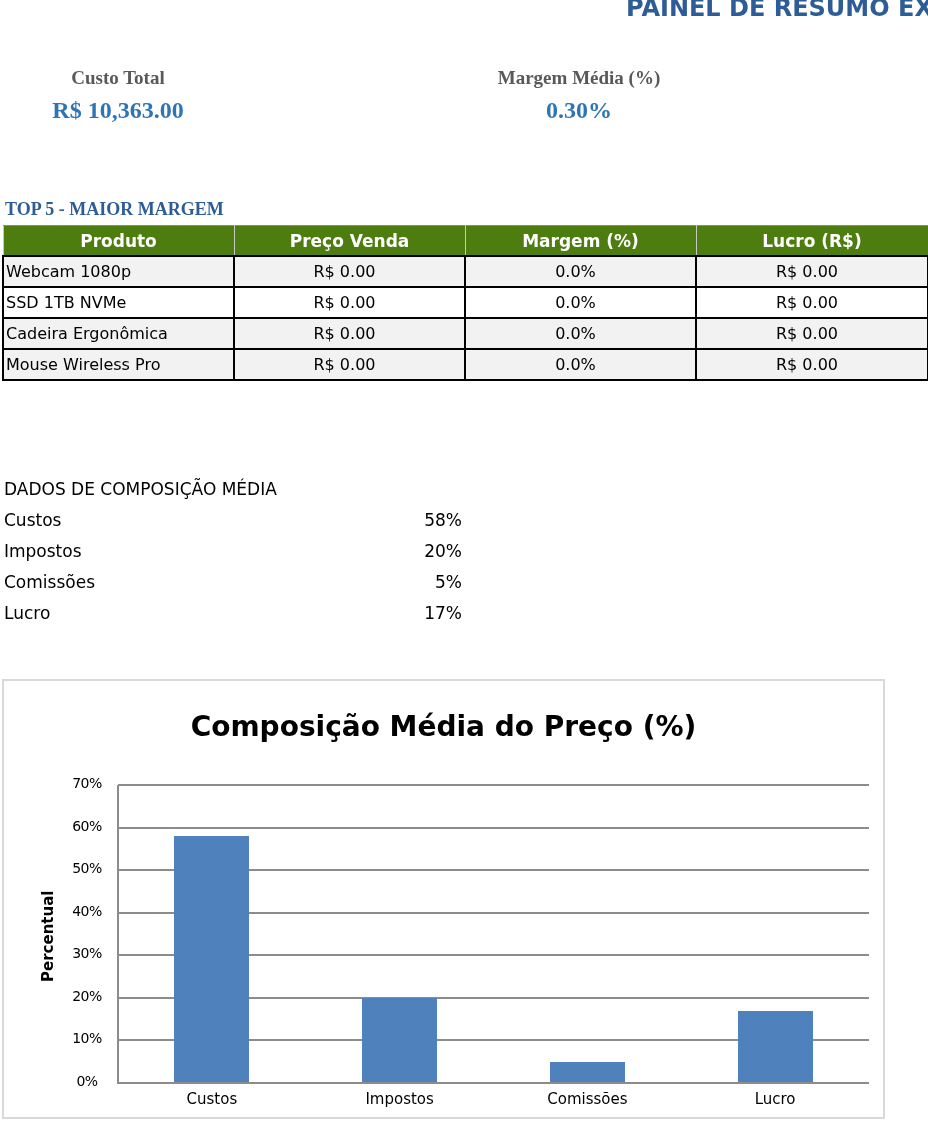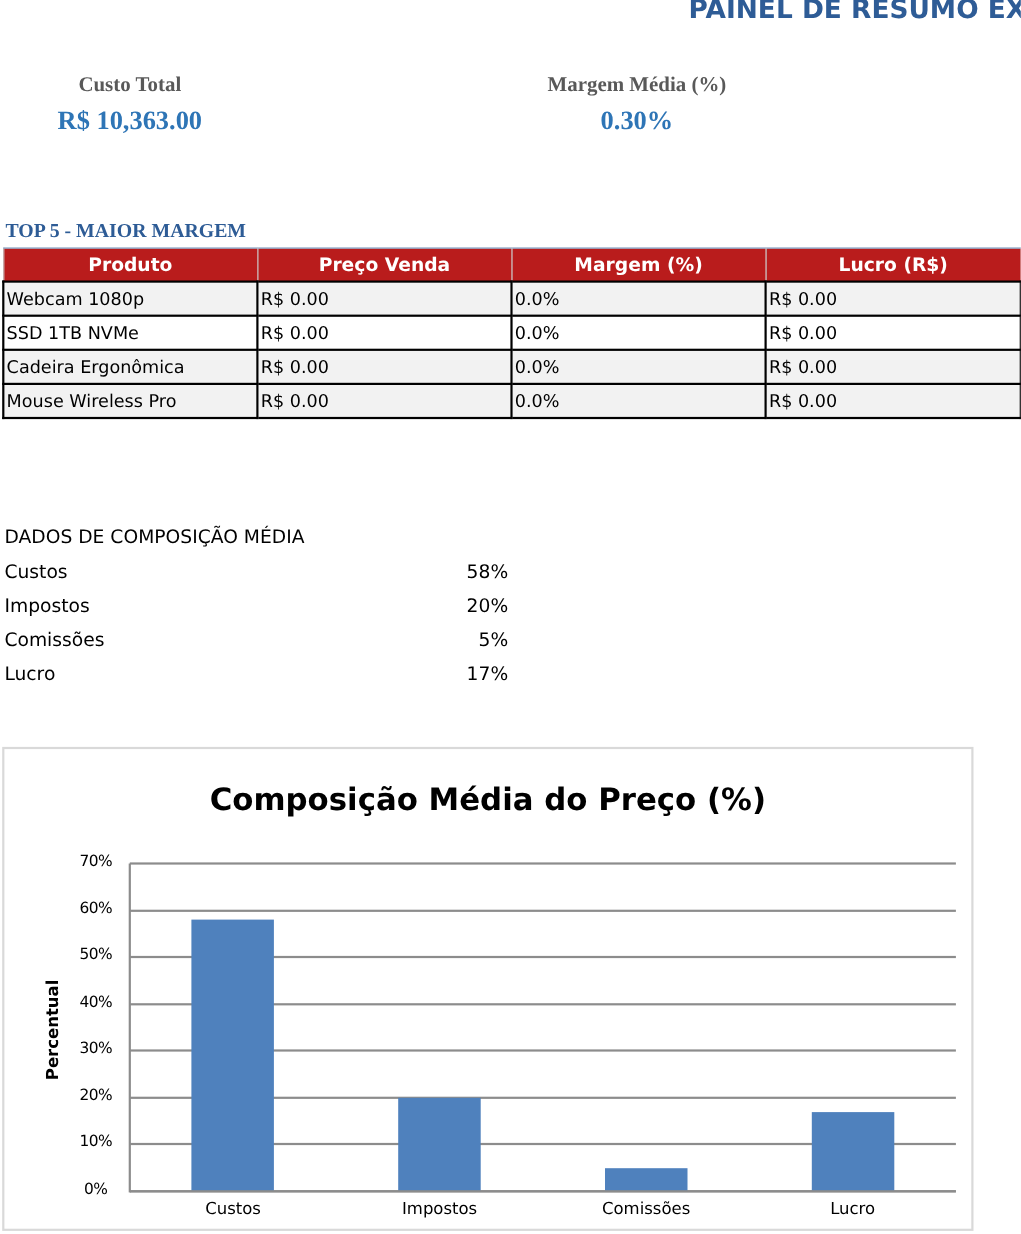--- a/index.html
+++ b/index.html
@@ -3,24 +3,24 @@
 <meta charset="utf-8">
 <style>
   html, body { margin:0; padding:0; background:#ffffff; }
   body { width:928px; height:1122px; position:relative; overflow:hidden; font-family:"Liberation Sans", sans-serif; color:#000; }
   .abs { position:absolute; }
   .title { left:626px; top:-6px; font-family:"DejaVu Sans", sans-serif; font-weight:bold; font-size:24px; color:#2e5c96; white-space:nowrap; letter-spacing:0px; }
   .kpi-label { font-family:"Liberation Serif", serif; font-weight:bold; font-size:19px; color:#595959; text-align:center; width:260px; }
   .kpi-value { font-family:"Liberation Serif", serif; font-weight:bold; font-size:24px; color:#2e75b6; text-align:center; width:260px; }
   .section-title { left:5px; top:199px; font-family:"Liberation Serif", serif; font-weight:bold; font-size:18px; color:#2e5c96; }
   table.top5 { position:absolute; left:2px; top:225px; border-collapse:collapse; table-layout:fixed; width:925px; font-family:"DejaVu Sans", sans-serif; }
-  table.top5 th { background:#b91c1c; color:#fff; font-weight:bold; font-size:17px; height:29px; border:1px solid #c8c8c8; border-top:1px solid #6f8fb8; padding:0; text-align:center;margin-left:44px; }
+  table.top5 th { background:#4d7c0f; color:#fff; font-weight:bold; font-size:17px; height:29px; border:1px solid #c8c8c8; border-top:1px solid #6f8fb8; padding:0; text-align:center;margin-left:44px; }
   table.top5 td { font-size:16px; height:29px; border:2px solid #000000; padding:0 2px 0 2px; white-space:nowrap; overflow:hidden; }
   table.top5 tr.alt td { background:#f2f2f2; }
-  table.top5 td.num { text-align:left; padding-right:12px; }
+  table.top5 td.num { text-align:center; padding-right:12px; }
   .comp { font-family:"DejaVu Sans", sans-serif; font-size:17px; }
   .comp-row { position:absolute; left:4px; width:458px; height:31px; line-height:31px; }
   .comp-row .lbl { position:absolute; left:0; }
   .comp-row .val { position:absolute; right:0; }
   .chart-frame { left:2px; top:679px; width:883px; height:440px; border:2px solid #d9d9d9; box-sizing:border-box; background:#fff; }
   .chart-title { left:0; top:710px; width:887px; text-align:center; font-family:"DejaVu Sans", sans-serif; font-weight:bold; font-size:28px; color:#000; }
   .ylabel { font-family:"DejaVu Sans", sans-serif; font-weight:bold; font-size:15px; transform:rotate(-90deg); transform-origin:center; white-space:nowrap; }
   .ytick { font-family:"DejaVu Sans", sans-serif; font-size:14px; text-align:center; width:60px; letter-spacing:-0.5px; }
   .xtick { font-family:"DejaVu Sans", sans-serif; font-size:15px; text-align:center; width:160px; }
   .gridline { height:2px; background:#8c8c8c; }

